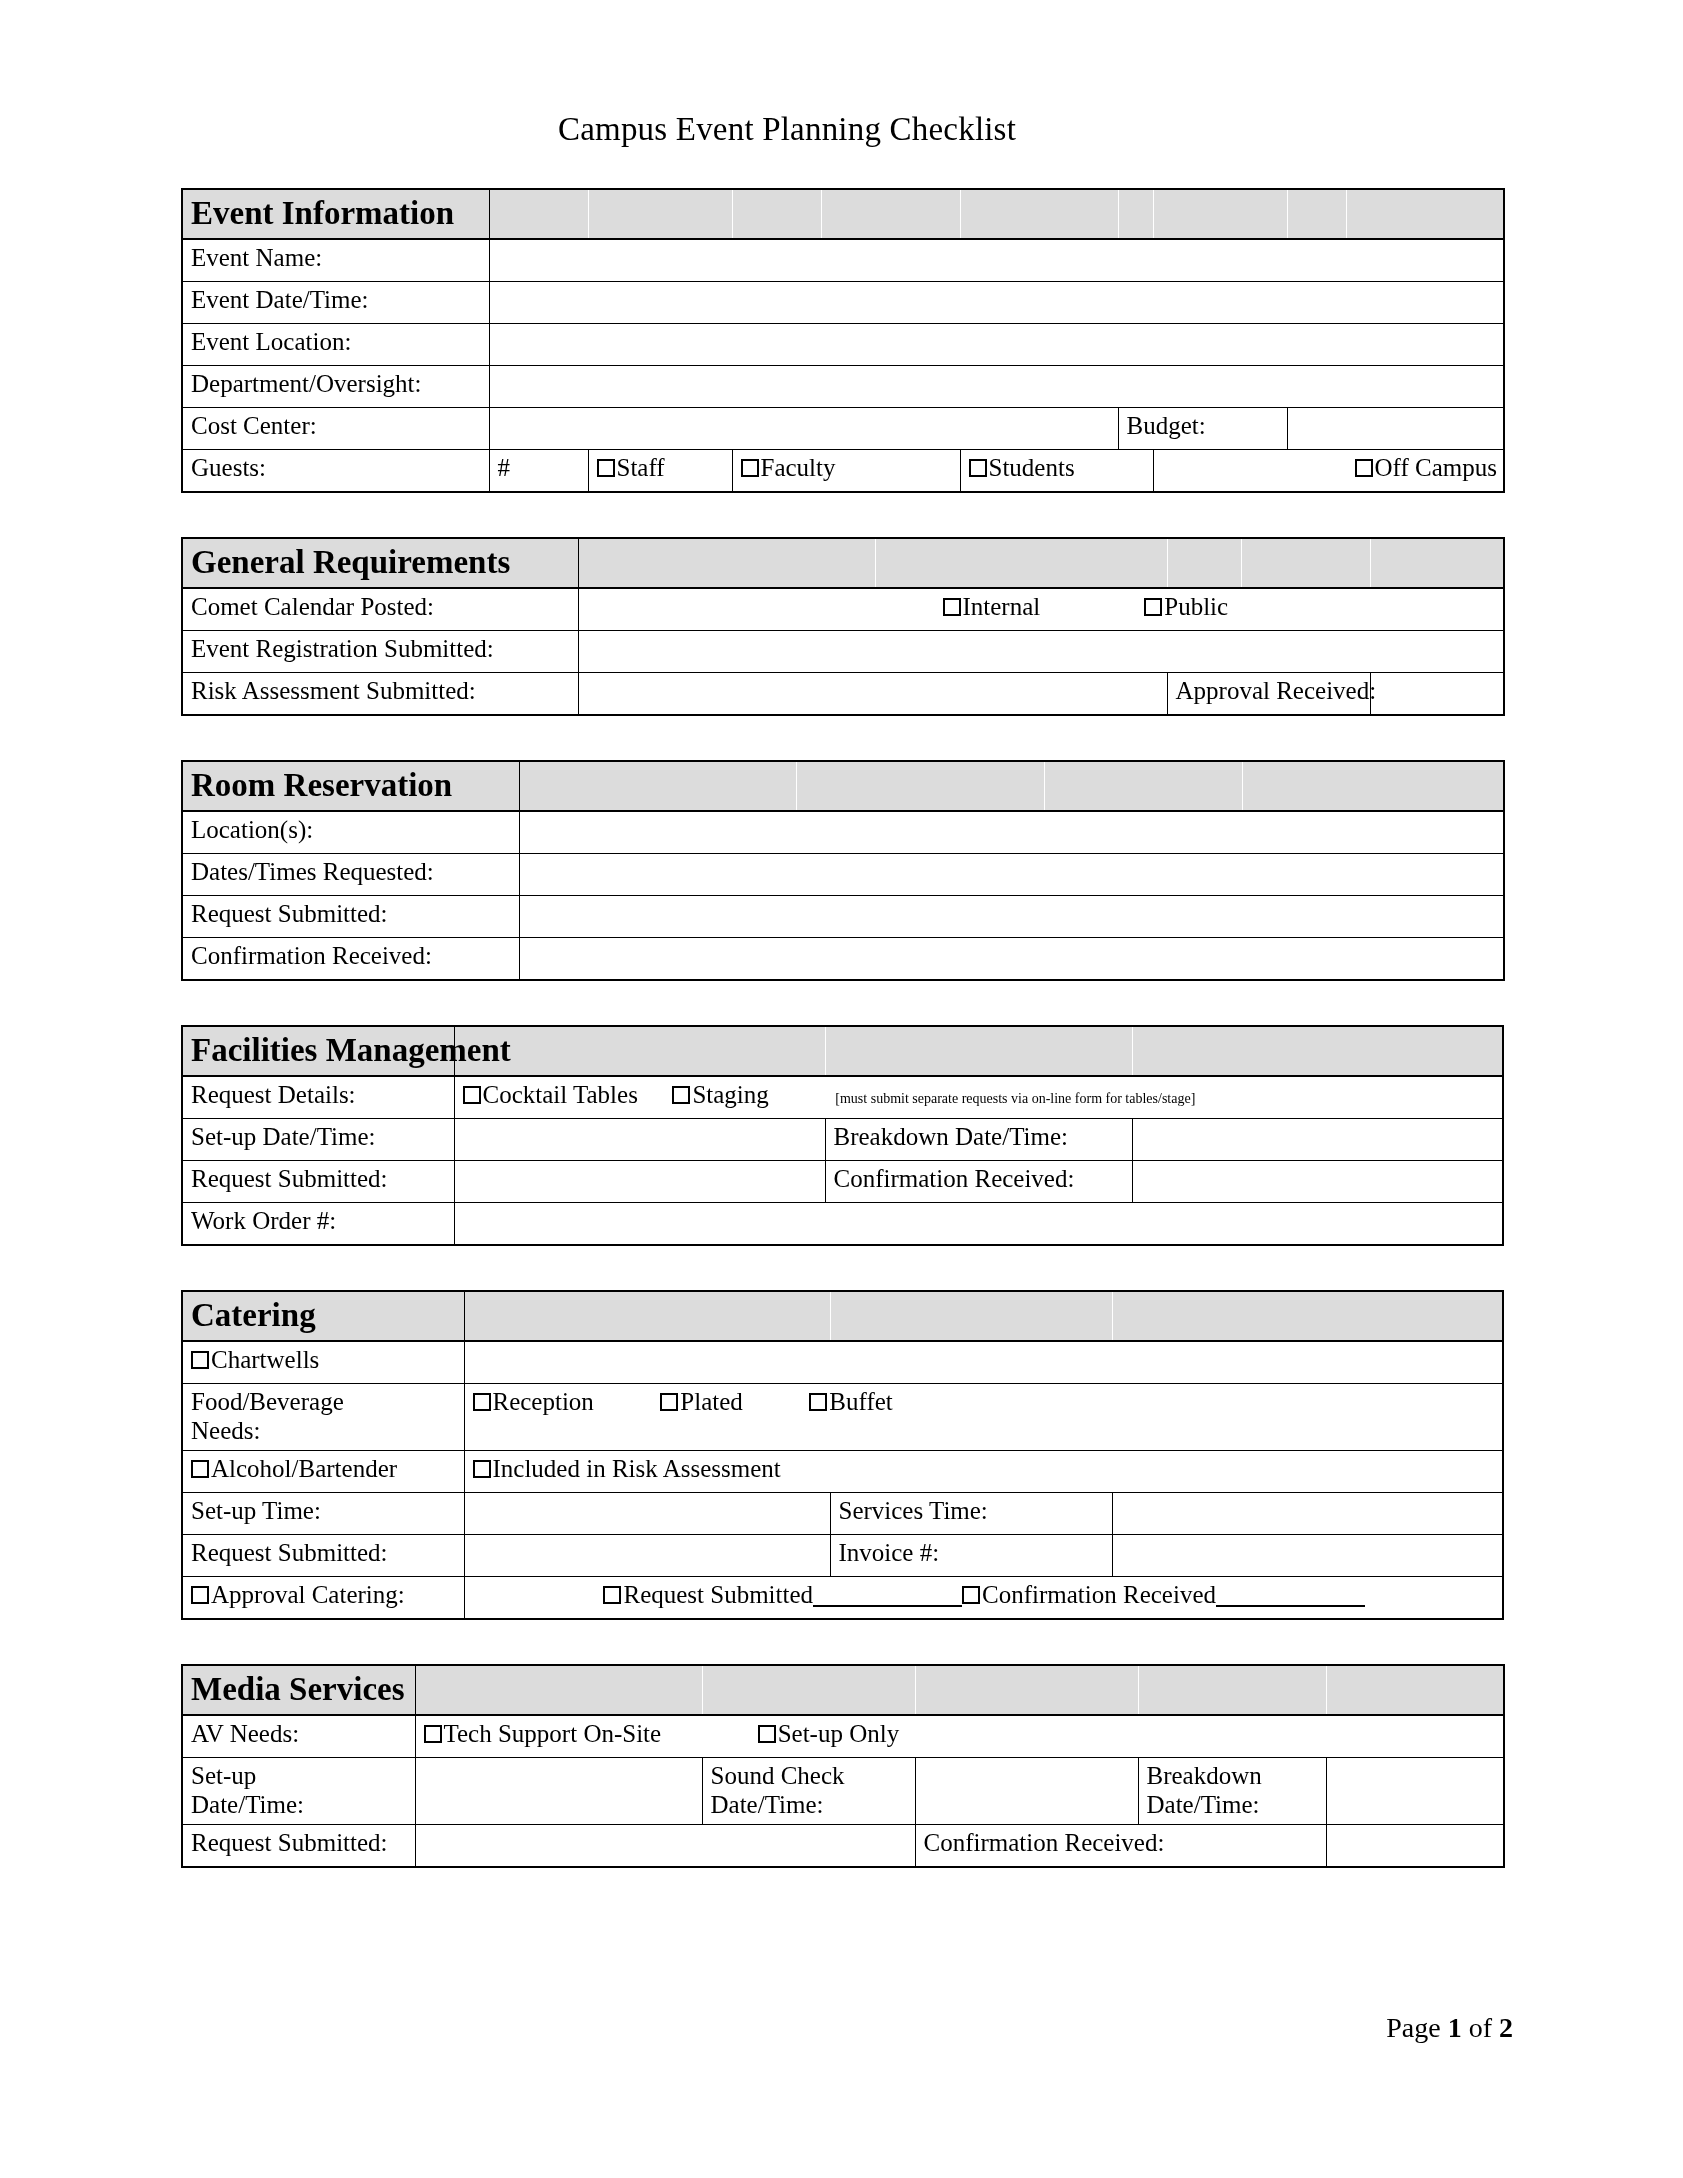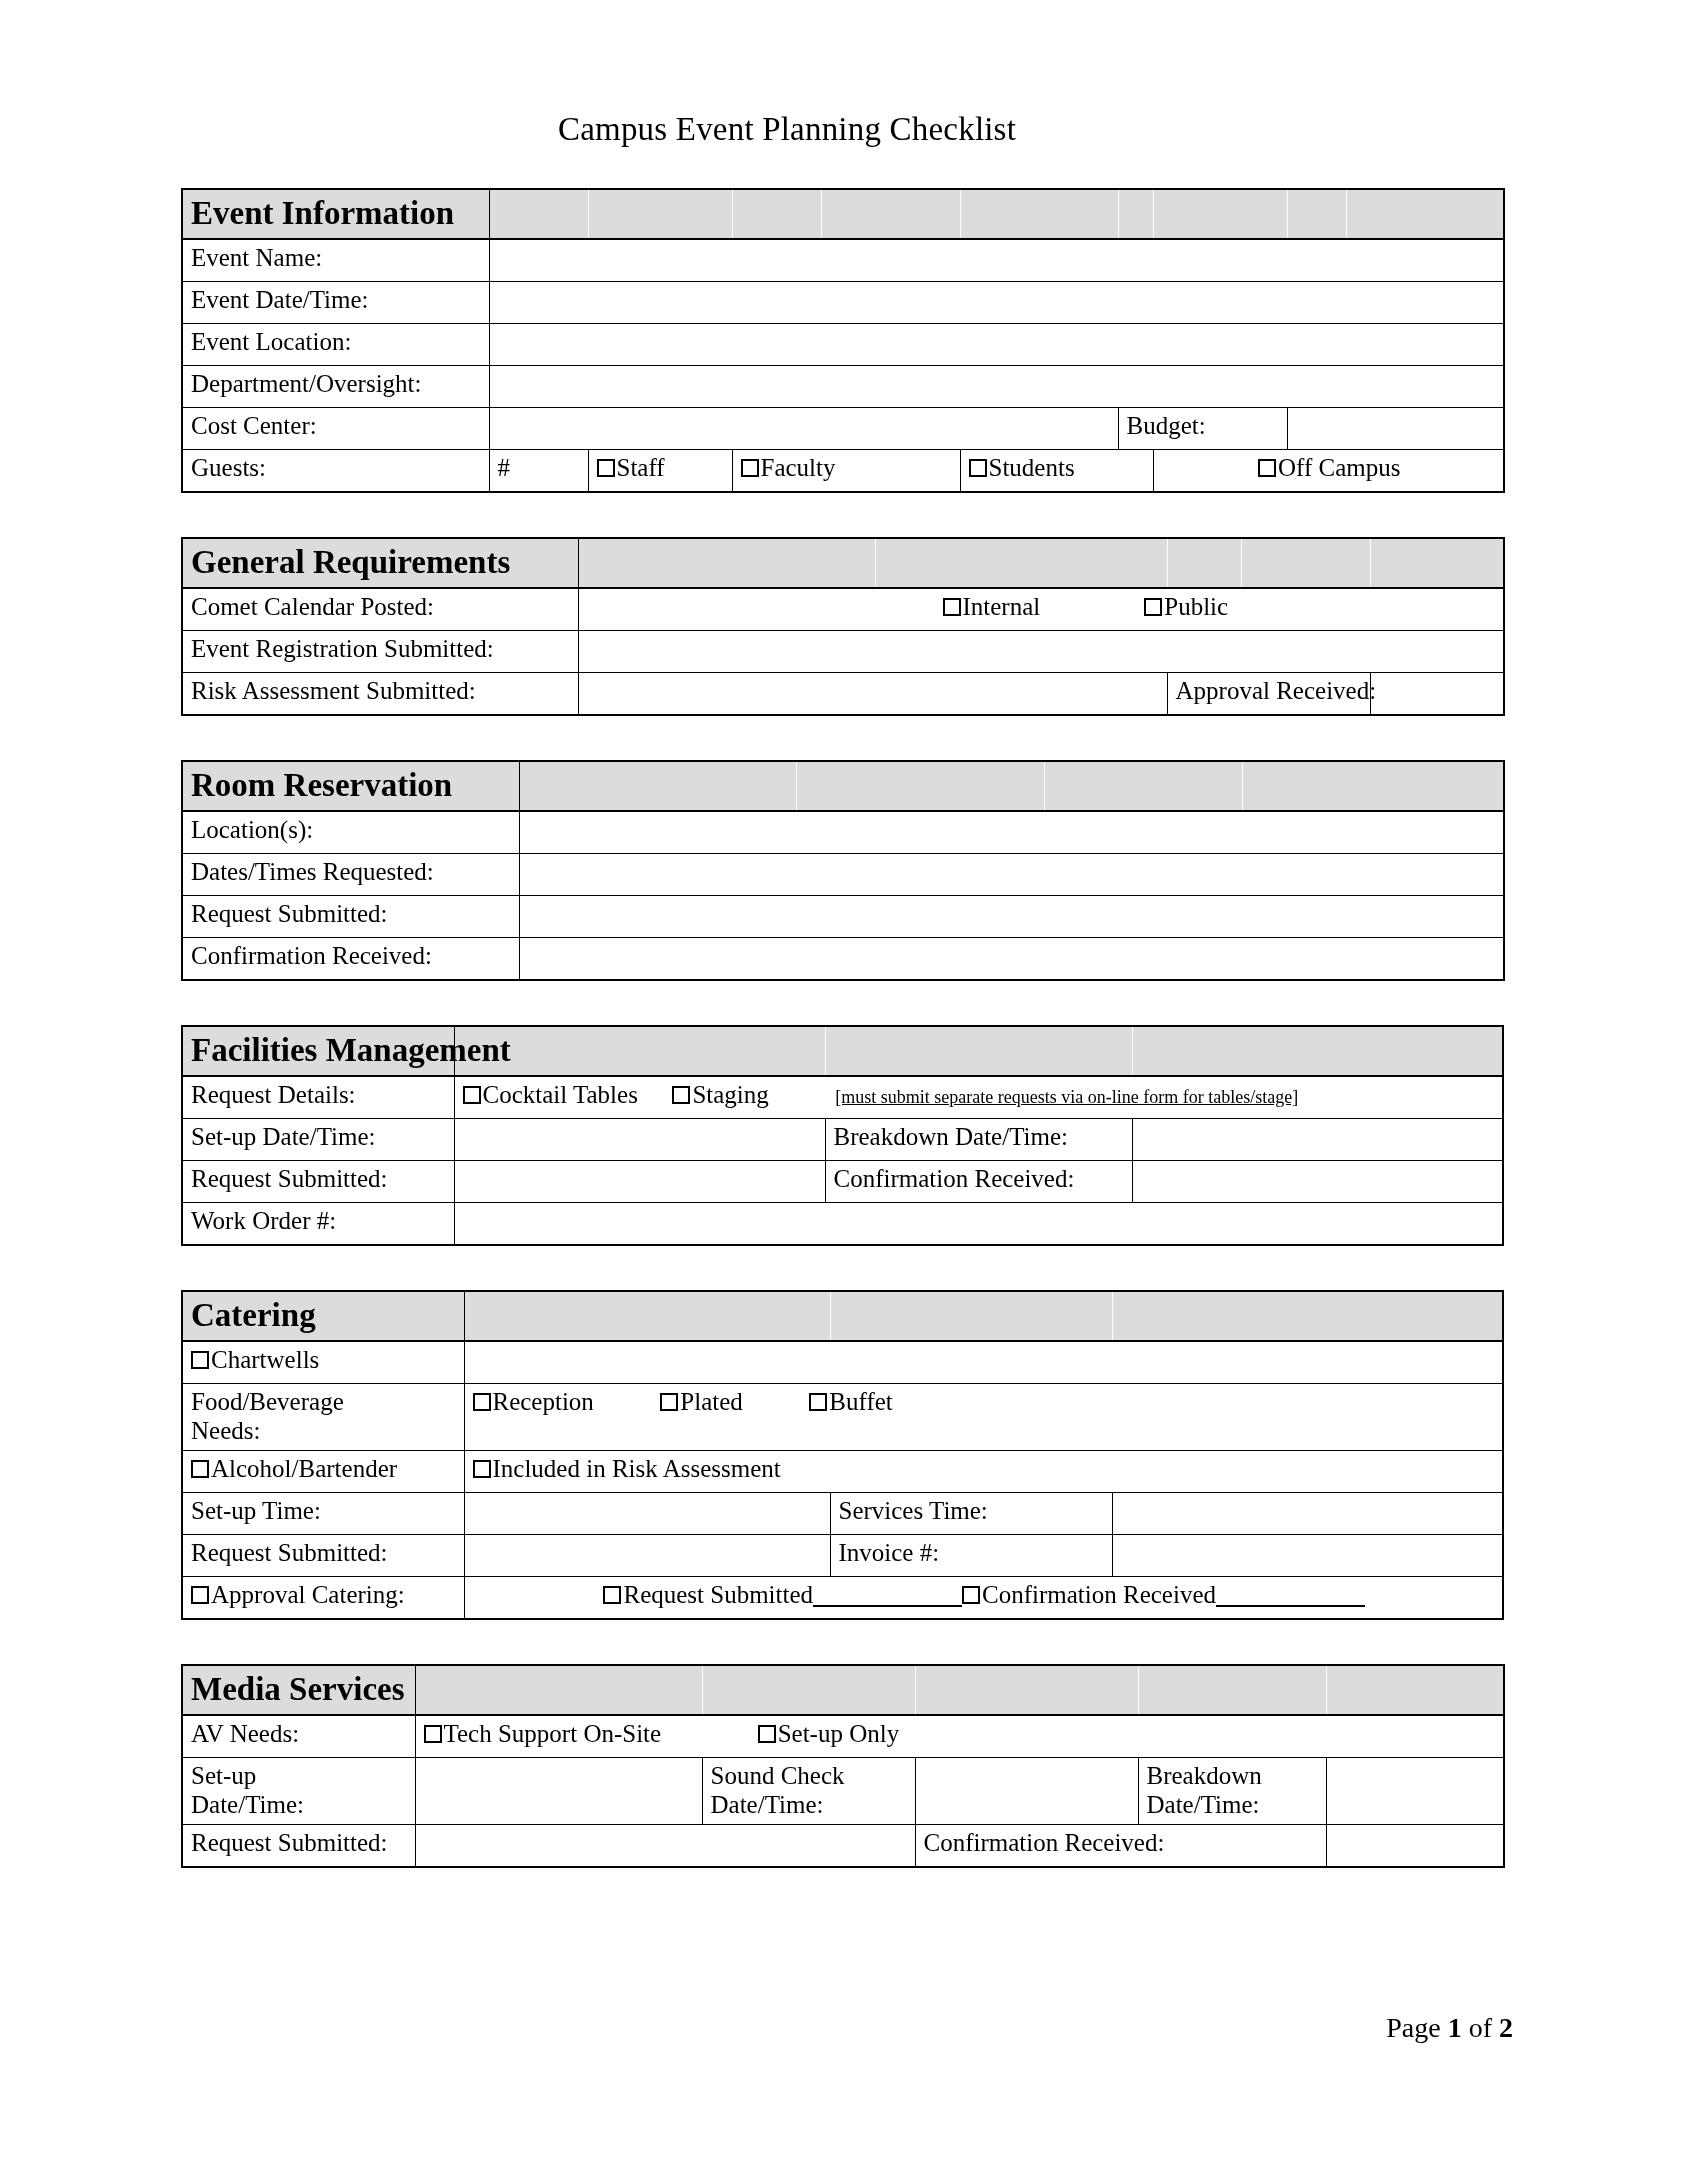--- a/index.html
+++ b/index.html
@@ -82,23 +82,22 @@
     height: 18px;
     border: 2px solid #000;
     box-sizing: border-box;
     vertical-align: -1px;
     margin-right: 2px;
     background: #fff;
   }
   .cbrow { white-space: nowrap; }
 
   .note {
-    font-size: 18px;
+    font-size: 14px;
     white-space: nowrap;
-    text-decoration: underline;
   }
 
   .tall-2 { height: 77px; }
   .tall-3 { height: 99px; }
   .tall-4 { height: 119px; }
   .tall-5 { height: 156px; }
 
   .bottom-align { vertical-align: bottom; }
 
   .uline {
@@ -179,21 +178,21 @@
       <td class="fill" colspan="5"></td>
       <td class="lbl" colspan="2">Budget:</td>
       <td class="fill" colspan="2"></td>
     </tr>
     <tr>
       <td class="lbl">Guests:</td>
       <td class="lbl">#</td>
       <td class="cbrow"><span class="cb"></span><span>Staff</span></td>
       <td class="cbrow" colspan="2"><span class="cb"></span><span>Faculty</span></td>
       <td class="cbrow" colspan="2"><span class="cb"></span><span>Students</span></td>
-      <td class="cbrow" colspan="3" style="text-align:center"><span class="cb"></span><span>Off Campus</span></td>
+      <td class="cbrow" colspan="3" style="text-align:right"><span class="cb"></span><span>Off Campus</span></td>
     </tr>
   </tbody>
     </table>
 
   <div class="gap-md"></div>
 
   <table class="section">
     <colgroup>
       <col style="width:396px">
       <col style="width:297px">

